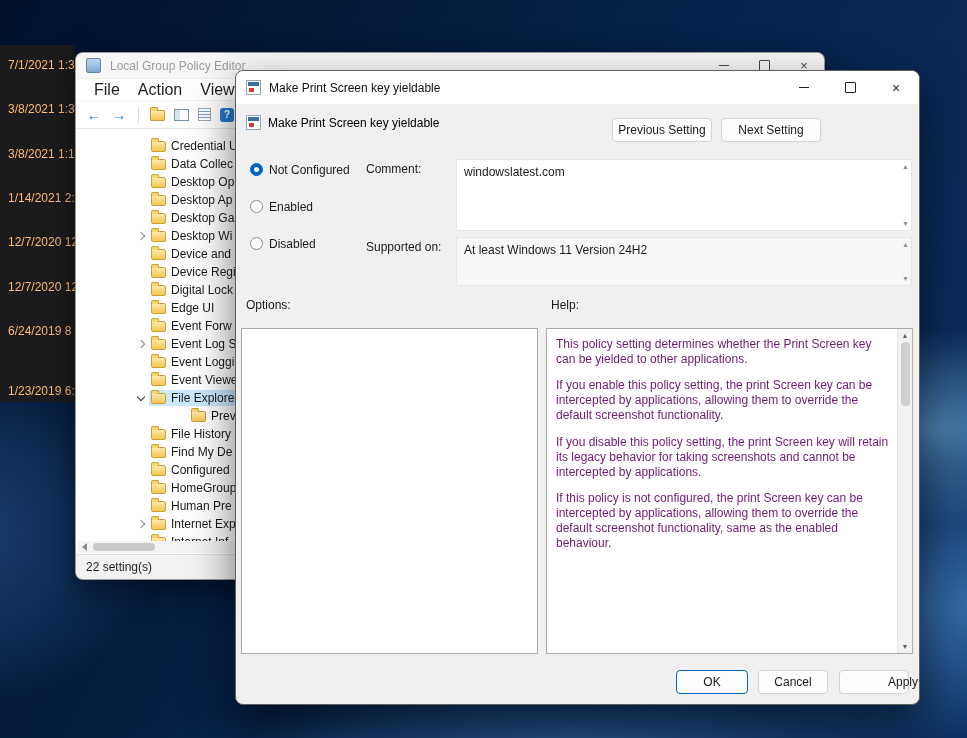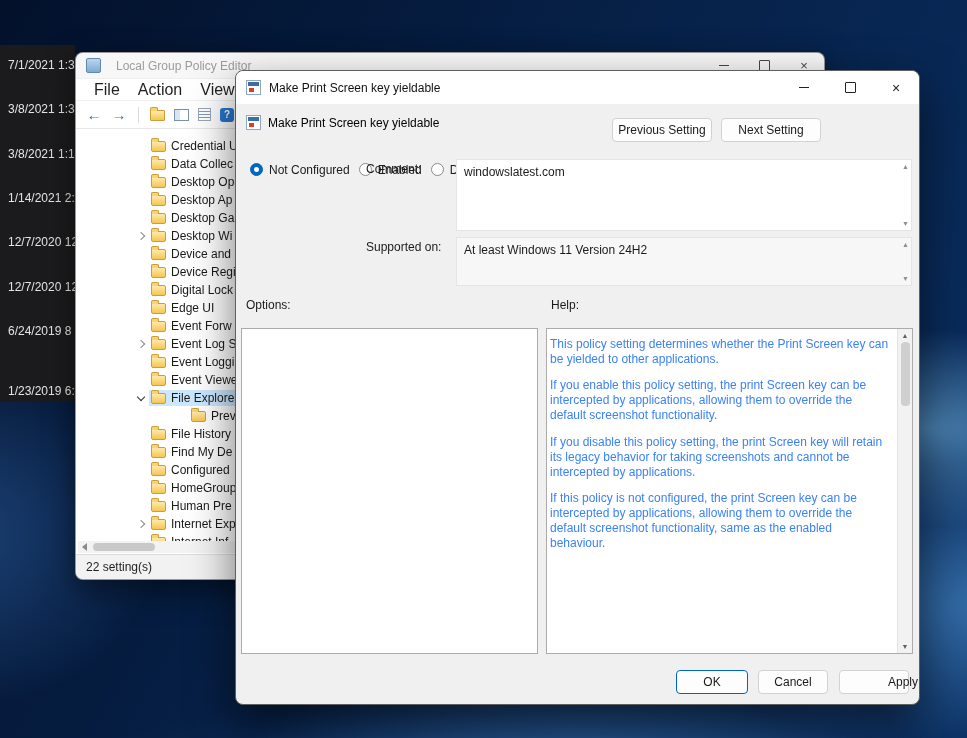--- a/index.html
+++ b/index.html
@@ -18,31 +18,31 @@
   
   .bg-strip{position:absolute;left:0;top:0;width:665px;height:45px;background:#1b1b1d;z-index:1;}
   .bg-text{font-size:12px;color:#c9c9c9;white-space:nowrap;}
   .bg-date-hdr{position:absolute;left:8px;top:11px;}
   .bg-title{position:absolute;left:180px;top:11px;color:#d6d6d6;}
   .cloud-box{position:absolute;left:385px;top:-18px;width:263px;height:44px;background:#202022;
     border:1px solid #3a3a3c;border-radius:6px;box-sizing:border-box;
     display:flex;align-items:flex-end;padding:0 0 7px 45px;}
   .cloud-box .bg-text{color:#e4e4e4;}
   .bg-col{position:absolute;left:0;top:45px;width:75px;height:357px;background:#1b1b1d;overflow:hidden;z-index:1;}
-  .bg-date{position:absolute;left:8px;font-size:12px;color:#e5e5e5;white-space:nowrap;}
+  .bg-date{position:absolute;left:8px;font-size:12px;color:#fdba74;white-space:nowrap;}
 
   
   .gpe{position:absolute;left:75px;top:52px;width:750px;height:528px;background:#fff;
     border-radius:8px;border:1px solid rgba(0,0,0,.4);box-sizing:border-box;
     box-shadow:0 10px 30px rgba(0,0,0,.5);z-index:2;}
   .gpe-titlebar{position:absolute;left:0;top:0;right:0;height:26px;background:#f7f7f7;
     border-radius:8px 8px 0 0;display:flex;align-items:center;padding-left:10px;border-bottom:1px solid #efefef;box-sizing:border-box;}
   .gpe-app-icon{width:13px;height:13px;background:linear-gradient(#bcd6ee,#7fa9d2);
     border:1px solid #5f87b0;border-radius:2px;flex:0 0 13px;}
-  .gpe-title{margin-left:15px;font-size:12px;color:#9c9c9c;}
+  .gpe-title{margin-left:9px;font-size:12px;color:#9c9c9c;}
   .gpe-caps{margin-left:auto;display:flex;height:100%;}
   .gpe-cap{width:40px;display:flex;align-items:center;justify-content:center;color:#474747;font-size:13px;}
   .glyph-min{width:10px;height:1px;background:#474747;display:inline-block;}
   .glyph-max{width:9px;height:9px;border:1px solid #474747;border-radius:1px;display:inline-block;}
 
   .gpe-menubar{position:absolute;left:0;top:26px;right:0;height:22px;background:#fff;
     display:flex;align-items:center;padding-left:9px;border-bottom:1px solid #f0f0f0;box-sizing:border-box;}
   .menu-item{font-size:16px;color:#1f1f1f;padding:0 9px;}
 
   .gpe-toolbar{position:absolute;left:0;top:48px;right:0;height:28px;background:#fff;
@@ -104,21 +104,21 @@
   .dlg-cap .glyph-max{border-color:#222;}
 
   .dlg-hdr-icon{position:absolute;left:10px;top:44px;}
   .dlg-heading{position:absolute;left:32px;top:45px;font-size:12px;color:#000;}
 
   .win-btn{position:absolute;height:24px;background:#fdfdfd;border:1px solid #d2d2d2;border-radius:4px;
     font-family:"Liberation Sans",sans-serif;font-size:12px;color:#1a1a1a;padding:0;}
   .btn-prev{left:376px;top:47px;width:100px;}
   .btn-next{left:485px;top:47px;width:100px;}
 
-  .radio-group{position:absolute;left:14px;top:89px;display:flex;flex-direction:row;gap:9px;}
+  .radio-group{position:absolute;left:14px;top:89px;display:flex;flex-direction:column;gap:18px;}
   .radio-row{display:flex;align-items:center;gap:6px;height:19px;}
   .radio{width:13px;height:13px;border:1px solid #8a8a8a;border-radius:50%;background:#fff;box-sizing:border-box;position:relative;flex:0 0 13px;}
   .radio.selected{border-color:var(--accent,#0067c0);background:var(--accent,#0067c0);}
   .radio.selected::after{content:'';position:absolute;left:3px;top:3px;width:5px;height:5px;background:#fff;border-radius:50%;}
   .radio-label{font-size:12px;color:#1a1a1a;white-space:nowrap;}
 
   .lbl{position:absolute;font-size:12px;color:#1a1a1a;white-space:nowrap;}
   .lbl-comment{left:130px;top:91px;}
   .lbl-supported{left:130px;top:169px;}
   .lbl-options{left:10px;top:227px;}
@@ -129,21 +129,21 @@
   .supported-field{left:220px;top:166px;width:456px;height:49px;background:#f7f7f7;}
   .field-text{position:absolute;left:7px;top:5px;font-size:12px;color:#1a1a1a;white-space:nowrap;}
   .mini-arrow{position:absolute;right:2px;font-size:7px;color:#8f8f8f;line-height:1;}
   .mini-arrow.up{top:3px;}
   .mini-arrow.down{bottom:3px;}
 
   .options-panel{position:absolute;left:5px;top:257px;width:297px;height:326px;background:#fff;
     border:1px solid #ababab;box-sizing:border-box;}
   .help-wrap{position:absolute;left:310px;top:257px;width:367px;height:326px;background:#fff;
     border:1px solid #ababab;box-sizing:border-box;display:flex;}
-  .help-text{flex:1;padding:8px 7px 8px 3px;font-size:12px;color:#3b82f6;line-height:1.26;overflow:hidden;}
+  .help-text{flex:1;padding:8px 7px 8px 9px;font-size:12px;color:#701a75;line-height:1.26;overflow:hidden;}
   .help-text p{margin:0 0 11px 0;}
   .help-scroll{width:15px;background:#f2f2f2;border-left:1px solid #e3e3e3;display:flex;
     flex-direction:column;align-items:center;box-sizing:border-box;}
   .hs-up,.hs-down{font-size:7px;color:#5f5f5f;padding:3px 0;line-height:1;}
   .hs-thumb2{width:9px;height:64px;background:#cfcfcf;border-radius:4px;}
   .hs-down{margin-top:auto;}
 
   .btn-ok{left:440px;top:599px;width:72px;border-color:var(--accent,#0067c0);}
   .btn-cancel{left:522px;top:599px;width:70px;}
   .btn-apply{left:603px;top:599px;width:70px;padding-left:48px;}

